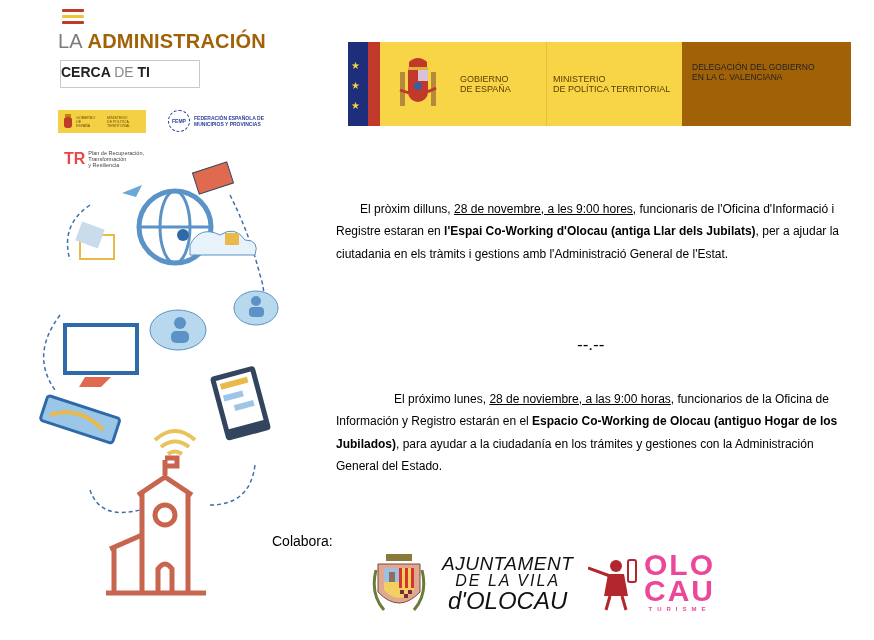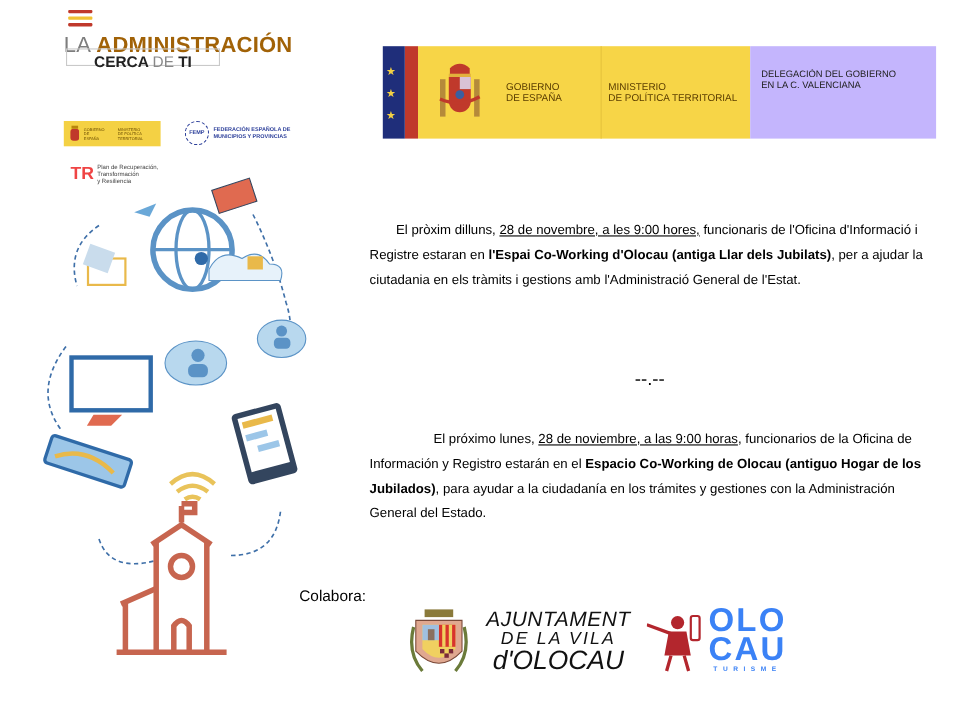--- a/index.html
+++ b/index.html
@@ -5,21 +5,21 @@
   html, body { margin:0; padding:0; background:#ffffff; }
   body { width:874px; height:640px; position:relative; overflow:hidden; font-family:"Liberation Sans", sans-serif; color:#000; }
   .abs { position:absolute; }
 
   
   .flag { left:62px; top:9px; width:22px; height:15px; }
   .flag span { display:block; height:3px; margin-bottom:3px; border-radius:1px; }
   .admin-title { left:58px; top:30px; font-size:20px; letter-spacing:0.2px; white-space:nowrap; }
   .admin-title .light { font-weight:300; color:#7d7d7d; }
   .admin-title .bold { font-weight:bold; color:#a16207; }
-  .cerca-box { left:60px; top:44px; width:140px; height:16px; border:1px solid #c9c9c9; box-sizing:border-box; text-align:center; font-size:14px; line-height:22px; }
+  .cerca-box { left:60px; top:60px; width:140px; height:28px; border:1px solid #c9c9c9; box-sizing:border-box; text-align:left; font-size:14px; line-height:22px; }
   .cerca-box .b { font-weight:bold; color:#222; }
   .cerca-box .l { color:#888; }
 
   .gob-small { left:58px; top:110px; width:88px; height:23px; background:#f4d144; display:flex; align-items:center; padding-left:4px; box-sizing:border-box; gap:4px; }
   .gob-small .txt { font-size:3.5px; line-height:4px; color:#6a4c00; }
   .femp { left:168px; top:110px; display:flex; align-items:center; gap:4px; }
   .femp .circle { width:20px; height:20px; border:1px dashed #2c3f9a; border-radius:50%; font-size:5px; font-weight:bold; color:#2c3f9a; display:flex; align-items:center; justify-content:center; }
   .femp .txt { font-size:5px; line-height:6px; color:#2c3f9a; font-weight:bold; }
   .plan { left:64px; top:150px; display:flex; align-items:center; gap:3px; }
   .plan .tr { font-weight:bold; font-size:16px; color:#ef4444; }
@@ -28,21 +28,21 @@
   
   .gov-banner { left:348px; top:42px; width:503px; height:84px; display:flex; }
   .gov-flag { width:20px; background:#1f2e7a; position:relative; }
   .gov-flag .stars { position:absolute; left:3px; top:14px; color:#f4d144; font-size:10px; line-height:20px; }
   .gov-red { width:12px; background:#c0392b; }
   .gov-yellow { flex:0 0 302px; background:#f7d547; display:flex; align-items:center; }
   .gov-yellow .shield { width:40px; height:56px; margin-left:18px; margin-right:22px; position:relative; }
   .gov-yellow .col1 { font-size:9px; line-height:10px; color:#5a3d00; width:80px; }
   .gov-yellow .sep { width:1px; height:100%; background:#e6c23c; margin:0 6px; }
   .gov-yellow .col2 { font-size:9px; line-height:10px; color:#5a3d00; }
-  .gov-grey { flex:1; background:#c4b5fd; padding:20px 0 0 10px; box-sizing:border-box; }
+  .gov-grey { flex:1; background:#a16207; padding:20px 0 0 10px; box-sizing:border-box; }
   .gov-grey .l1 { font-size:8.5px; line-height:10px; color:#222; }
   .gov-grey .l2 { font-size:7.5px; line-height:9px; color:#222; margin-top:3px; }
 
   
   .para { left:336px; width:510px; font-size:12px; line-height:22.3px; }
   .para .u { text-decoration:underline; }
   .para .b { font-weight:bold; }
   .para-ca { top:198px; }
   .para-es { top:388px; }
   .separator { left:577px; top:335px; font-size:17px; }
@@ -52,21 +52,21 @@
   
   .ajunt { left:370px; top:550px; display:flex; align-items:center; gap:14px; }
   .ajunt .crest { width:58px; height:68px; }
   .ajunt .words { text-align:center; color:#111;font-style:italic; }
   .ajunt .w1 { font-size:19px; letter-spacing:0.5px; line-height:20px; }
   .ajunt .w2 { font-size:16px; letter-spacing:2px; line-height:14px; }
   .ajunt .w3 { font-size:24px; line-height:26px; }
 
   .olocau { left:588px; top:552px; display:flex; align-items:center; gap:6px; }
   .olocau .fig { width:50px; height:58px; }
-  .olocau .txt { color:#3b82f6; font-weight:bold; font-size:30px; line-height:26px; letter-spacing:2px; text-align:center; }
+  .olocau .txt { color:#ec4899; font-weight:bold; font-size:30px; line-height:26px; letter-spacing:2px; text-align:center; }
   .olocau .tur { font-size:6px; letter-spacing:5px; line-height:10px; font-weight:bold; }
 
   .illus { left:30px; top:155px; width:260px; height:445px; }
 </style>
 </head>
 <body>
 
 <div class="abs flag">
   <span style="background:#c0392b"></span>
     <span style="background:#f1c232"></span>

